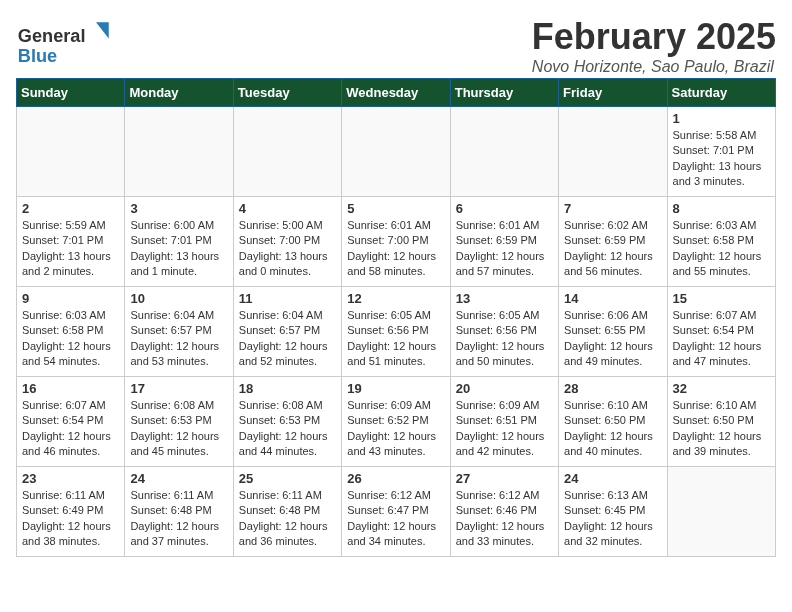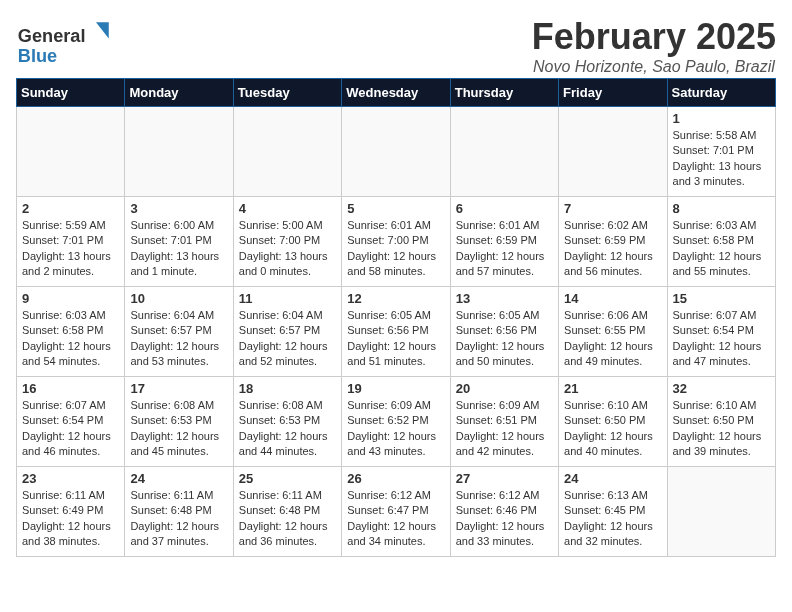--- a/index.html
+++ b/index.html
@@ -15,39 +15,39 @@
       justify-content: space-between;
       align-items: flex-start;
       margin-bottom: 2px;
     }
     .logo {
       display: flex;
       flex-direction: column;
       align-items: flex-start;
     }
     .title-section {
-      text-align: center;
+      text-align: left;
     }
     .main-title {
       font-size: 36px;
       font-weight: bold;
       color: #333;
     }
     .subtitle {
       font-size: 16px;
       color: #555;
       font-style: italic;
     }
     .calendar {
       width: 100%;
       border-collapse: collapse;
       font-size: 11px;
     }
     .calendar thead th {
-      background-color: #0f172a;
+      background-color: #14532d;
       color: #fff;
       padding: 6px 4px;
       text-align: left;
       font-size: 13px;
       font-weight: bold;
       border: 1px solid #1a5f9a;
     }
     .calendar tbody td {
       vertical-align: top;
       border: 1px solid #ccc;
@@ -233,21 +233,21 @@
 Sunset: 6:52 PM
 Daylight: 12 hours and 43 minutes.</div>
         </td>
         <td>
           <span class="day-number">20</span>
           <div class="day-info">Sunrise: 6:09 AM
 Sunset: 6:51 PM
 Daylight: 12 hours and 42 minutes.</div>
         </td>
         <td>
-          <span class="day-number">21</span>
+          <span class="day-number">28</span>
           <div class="day-info">Sunrise: 6:10 AM
 Sunset: 6:50 PM
 Daylight: 12 hours and 40 minutes.</div>
         </td>
         <td>
           <span class="day-number">32</span>
           <div class="day-info">Sunrise: 6:10 AM
 Sunset: 6:50 PM
 Daylight: 12 hours and 39 minutes.</div>
         </td>

